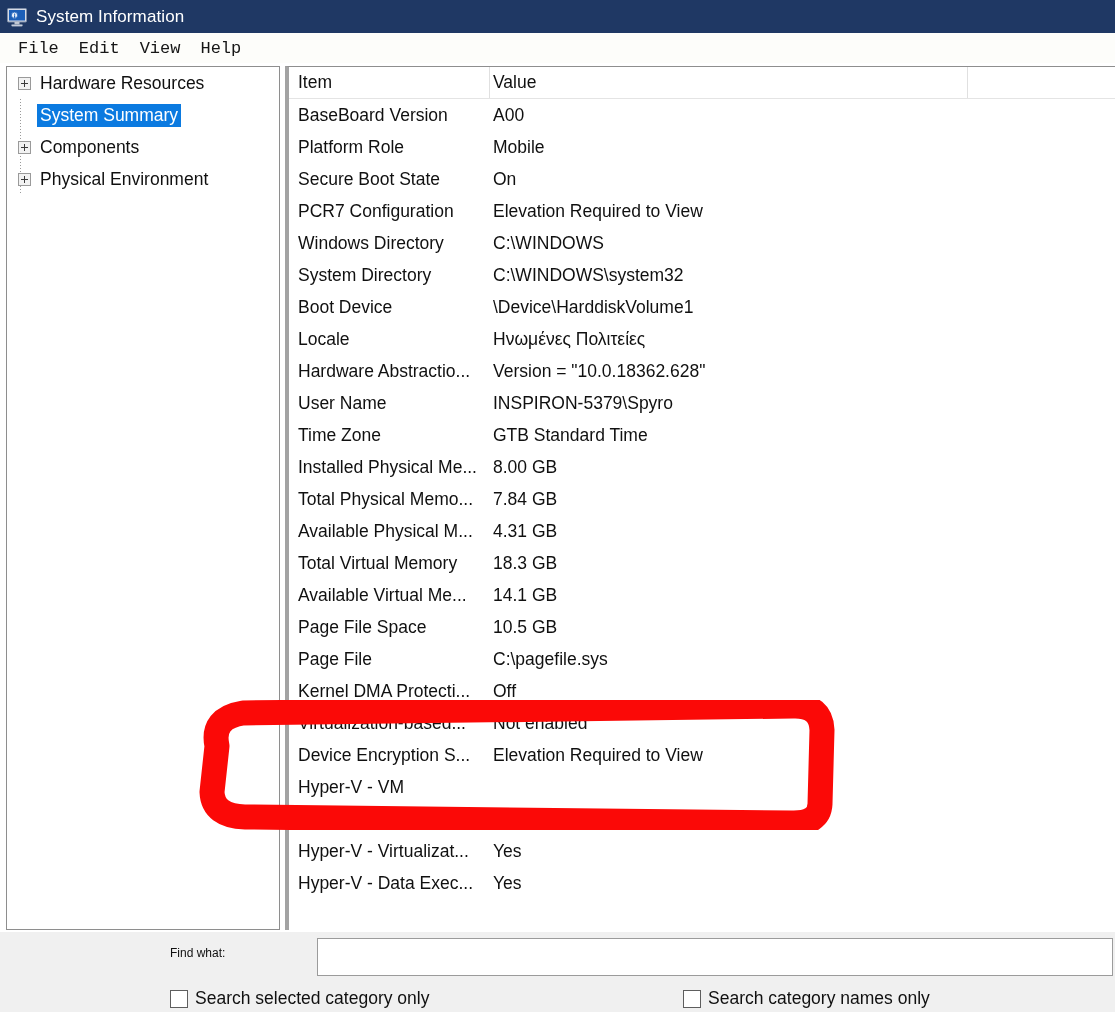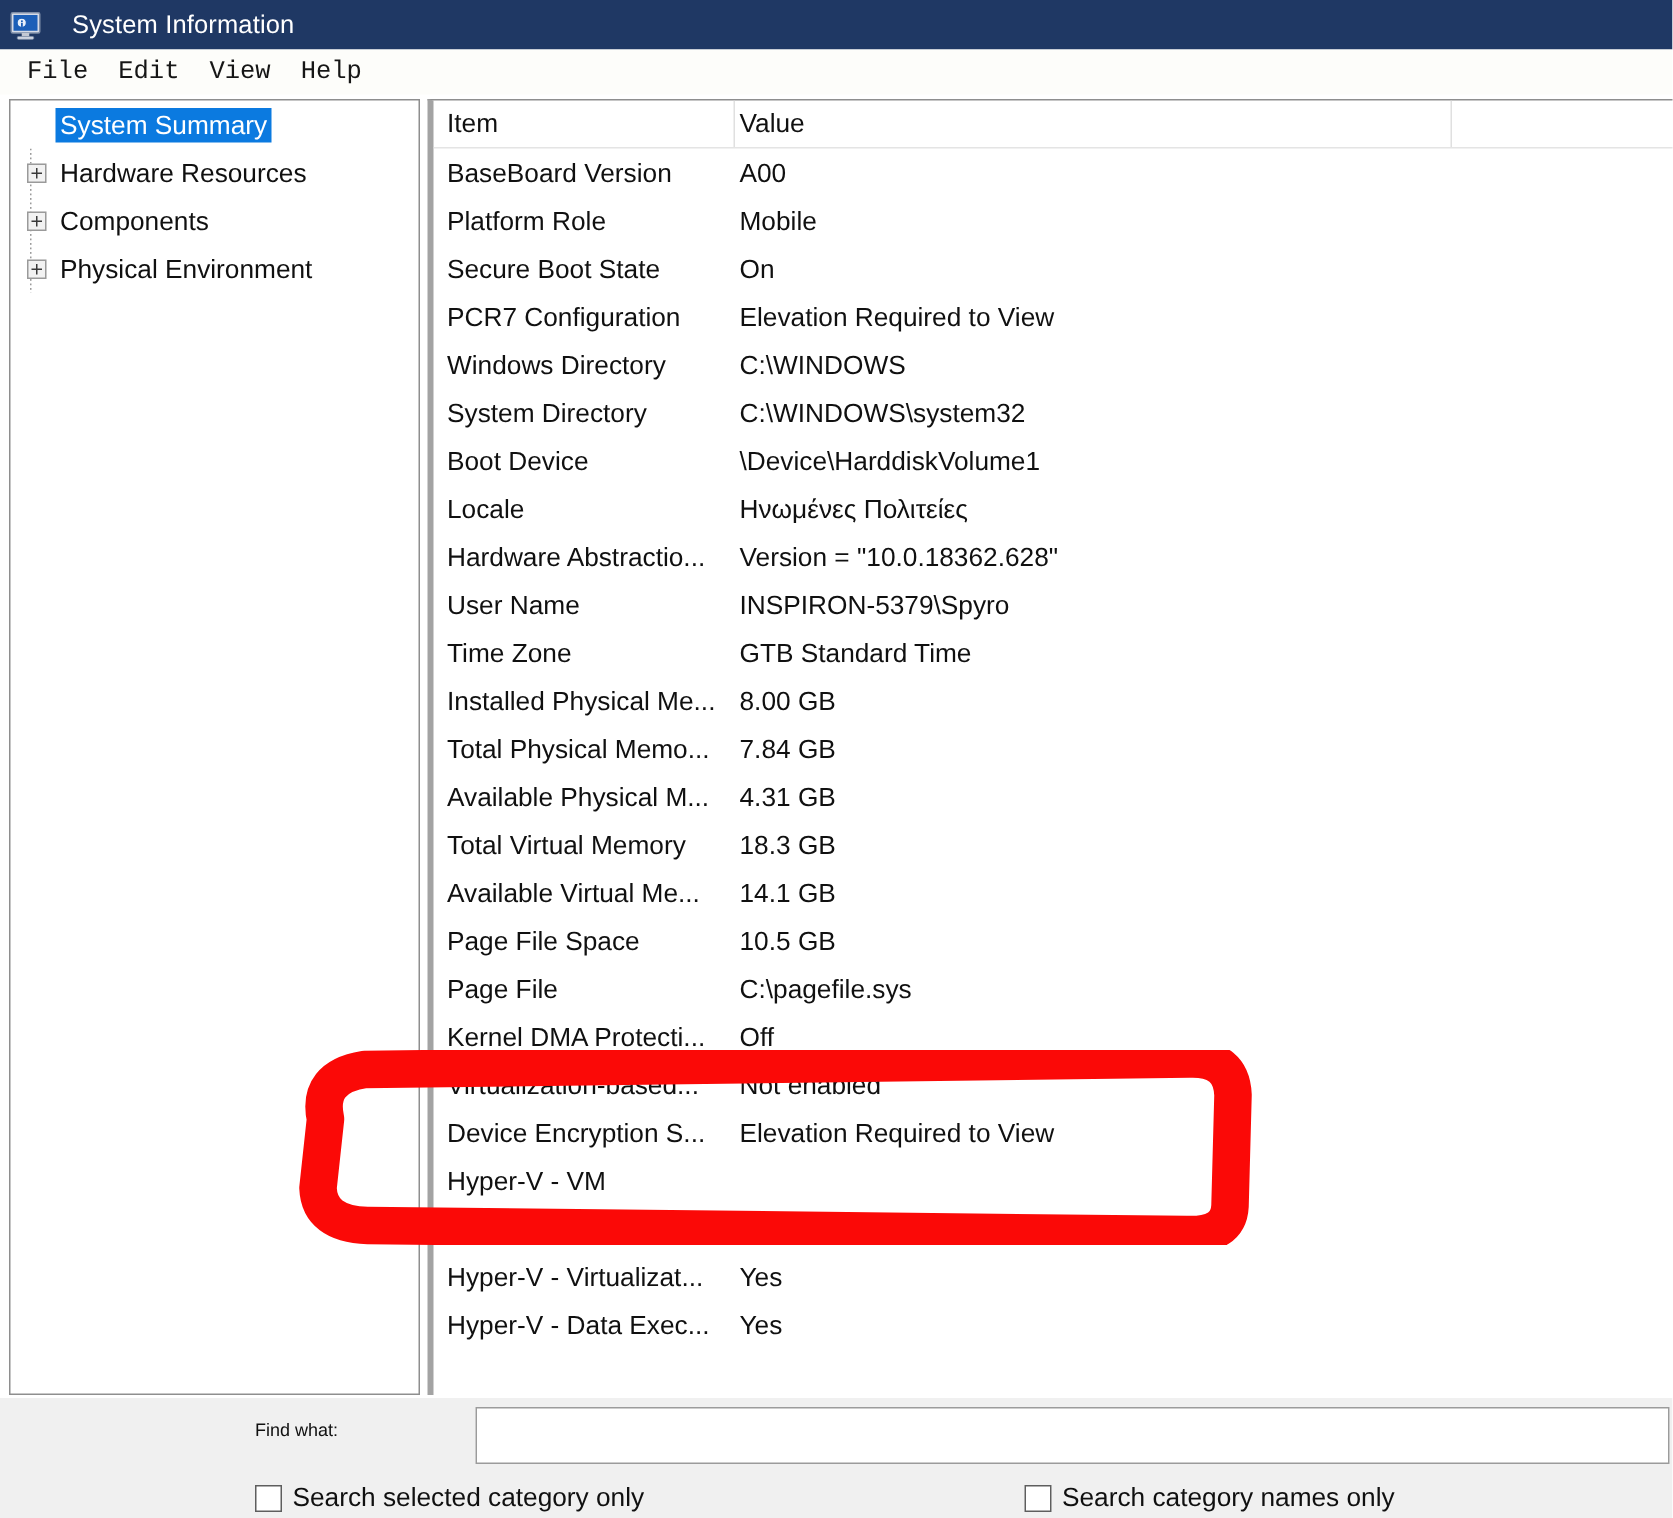--- a/index.html
+++ b/index.html
@@ -17,21 +17,20 @@
 
   
   #titlebar {
     position: absolute;
     left: 0; top: 0;
     width: 1115px; height: 33px;
     background: #1f3864;
     display: flex;
     align-items: center;
     overflow: hidden;
-    gap: 12px;
   }
   #titlebar .app-icon {
     width: 22px; height: 22px;
     margin-left: 6px;
     margin-right: 8px;
     position: relative;
     flex: 0 0 auto;
   }
   #titlebar .title-text {
     color: #ffffff;
@@ -255,28 +254,28 @@
 <div id="menubar">
   <div class="menu-item">File</div>
   <div class="menu-item">Edit</div>
   <div class="menu-item">View</div>
   <div class="menu-item">Help</div>
 </div>
 
 <div id="treepanel">
   <div id="tree-connector"></div>
 
+  <div class="tree-row">
+    <span class="expander"></span>
+    <span class="tree-label">Hardware Resources</span>
+  </div>
+
   <div class="tree-row selected">
     <span class="no-expander"></span>
     <span class="tree-label">System Summary</span>
-  </div>
-
-  <div class="tree-row">
-    <span class="expander"></span>
-    <span class="tree-label">Hardware Resources</span>
   </div>
 
   <div class="tree-row">
     <span class="expander"></span>
     <span class="tree-label">Components</span>
   </div>
 
   <div class="tree-row">
     <span class="expander"></span>
     <span class="tree-label">Physical Environment</span>

